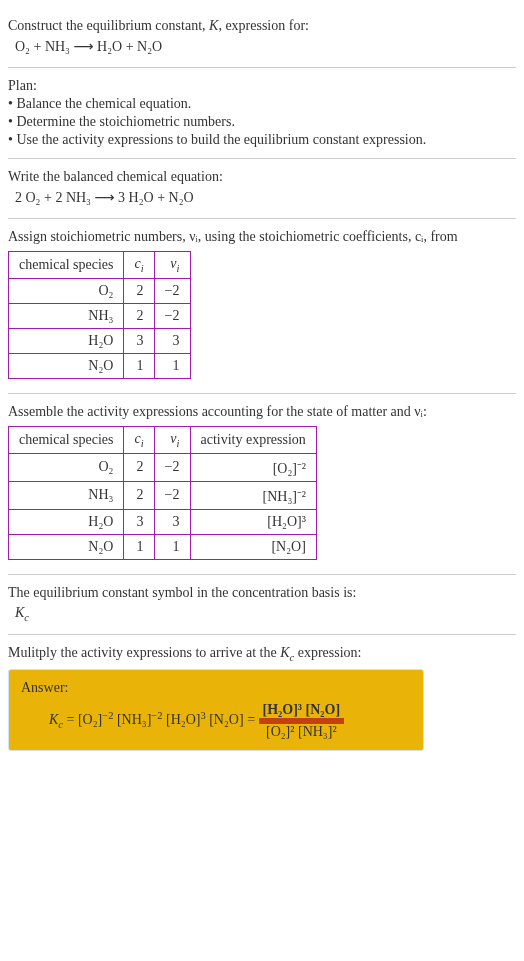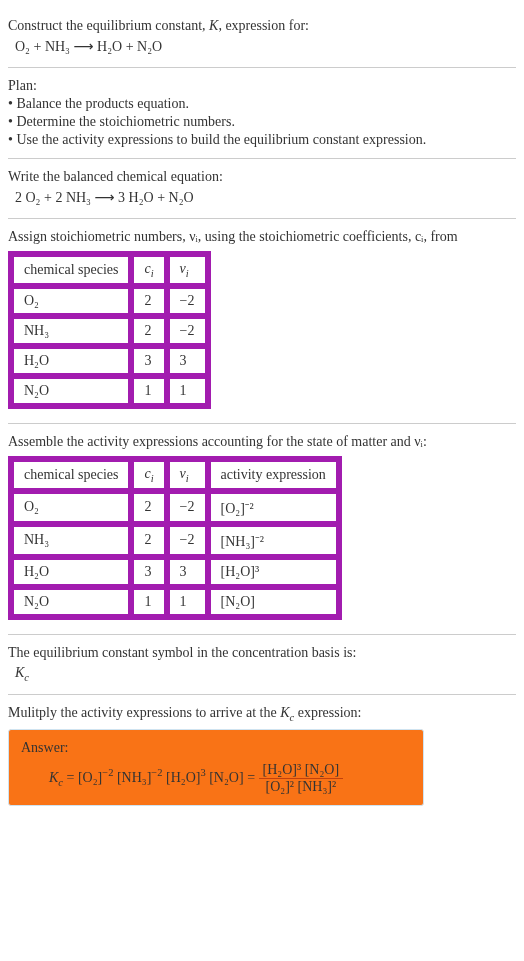--- a/index.html
+++ b/index.html
@@ -16,43 +16,44 @@
     padding: 8px 0;
   }
   .section:last-child { border-bottom: none; }
   .prompt-line { margin: 2px 0; }
   .equation { margin: 4px 7px; }
   table.data {
     border-collapse: collapse;
     margin: 6px 0;
   }
   table.data th, table.data td {
-    border: 6px solid #a21caf;
+    border: 1px solid #a21caf;
     padding: 4px 10px;
-    text-align: left;
+    text-align: right;
     font-weight: normal;
   }
   .answer-box {
-    background: #f97316;
+    background: #eab308;
     border: 1px solid #cfe3f0;
     border-radius: 3px;
     padding: 10px 12px;
     margin-top: 6px;
     width: 390px;
   }
   .answer-box .label { margin-bottom: 6px; }
   .frac {
     display: inline-block;
     vertical-align: middle;
     text-align: center;
   }
   .frac .num {
     display: block;
-    border-bottom: 1px solid #c2410c;
+    border-bottom: 6px solid #c2410c;
     padding: 0 4px;
+    font-weight: bold;
   }
   .frac .den {
     display: block;
     padding: 0 4px;
   }
   sub, sup { font-size: 0.75em; }
   .it { font-style: italic; }
   .nowrap { white-space: nowrap; }
 </style>
 </head>
@@ -60,21 +61,21 @@
 
 <div class="section">
   <div class="prompt-line">
     Construct the equilibrium constant, <span class="it">K</span>, expression for:
   </div>
   <div class="equation">O₂ + NH₃ ⟶ H₂O + N₂O</div>
 </div>
 
 <div class="section">
   <div class="prompt-line">Plan:</div>
-  <div class="prompt-line">• Balance the products equation.</div>
+  <div class="prompt-line">• Balance the chemical equation.</div>
   <div class="prompt-line">• Determine the stoichiometric numbers.</div>
   <div class="prompt-line">• Use the activity expressions to build the equilibrium constant expression.</div>
 </div>
 
 <div class="section">
   <div class="prompt-line">Write the balanced chemical equation:</div>
   <div class="equation">2 O₂ + 2 NH₃ ⟶ 3 H₂O + N₂O</div>
 </div>
 
 <div class="section">

